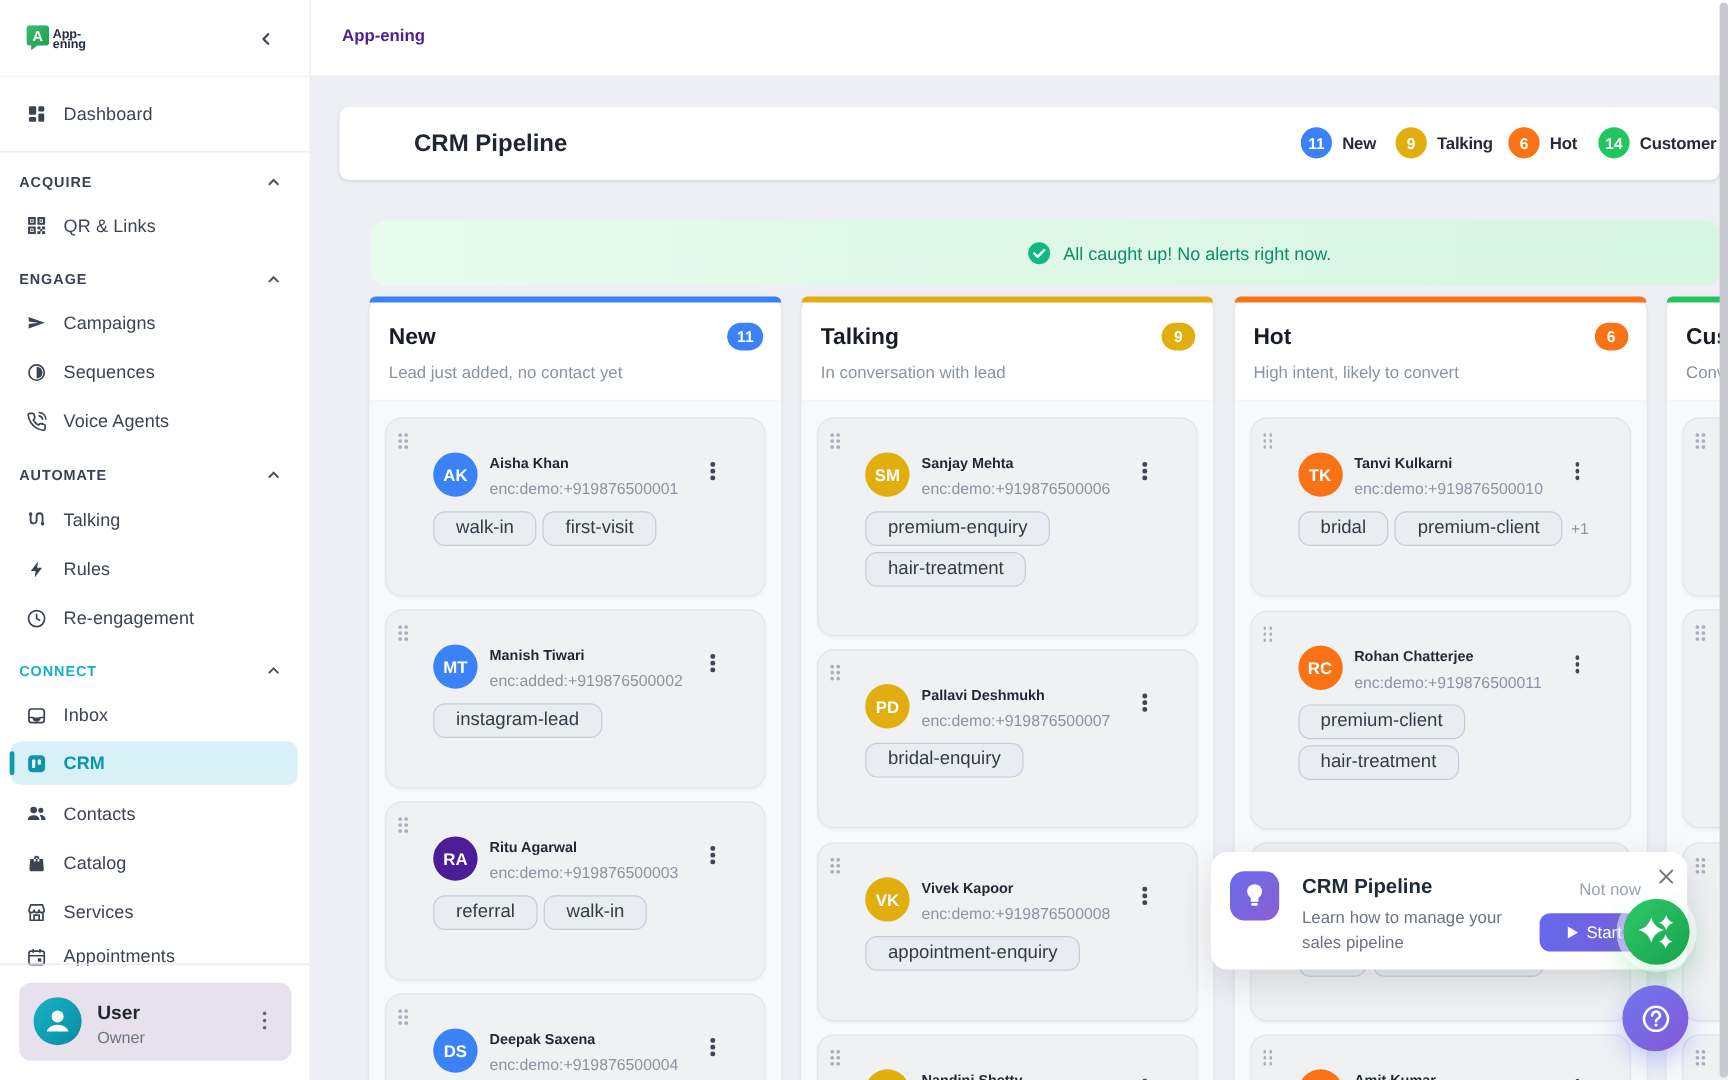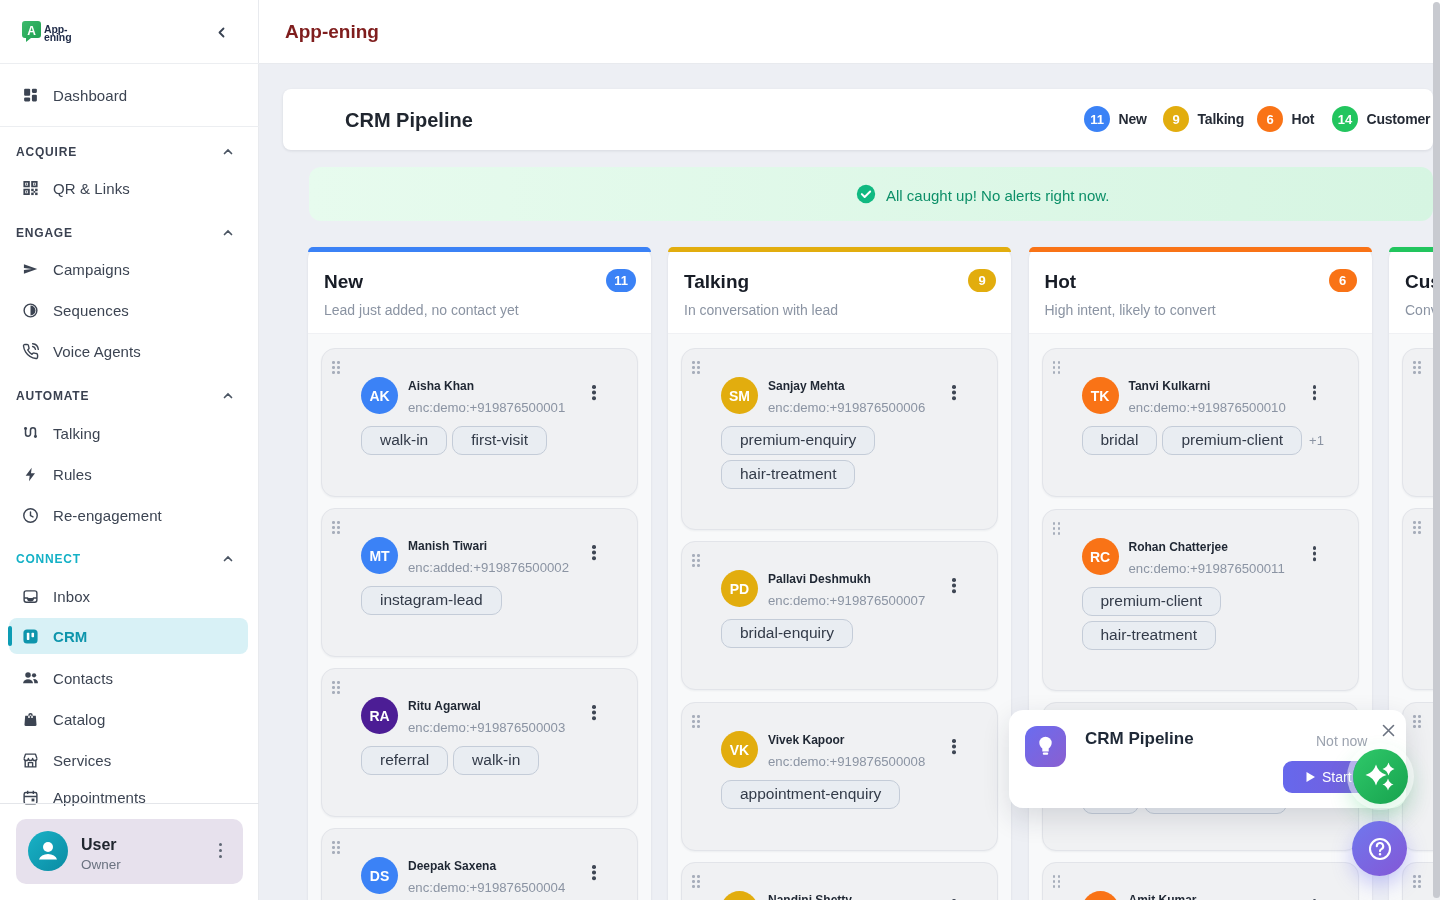--- a/index.html
+++ b/index.html
@@ -11,31 +11,31 @@
 #sidebar { position:absolute; left:0; top:0; width:259px; height:900px; background:#fff; border-right:1px solid #e8eaee; z-index:20; }
 .sb-item { position:absolute; left:0; width:259px; height:36px; display:flex; align-items:center; }
 .sb-item .ic { position:absolute; left:22px; width:17px; height:17px; display:flex; align-items:center; justify-content:center; }
 .sb-item .tx { position:absolute; left:53px; font-size:15px; color:#3c4452; letter-spacing:.1px; }
 .sb-label { position:absolute; left:16px; font-size:12px; font-weight:700; letter-spacing:.8px; color:#3a4150; }
 .sb-chev { position:absolute; left:222px; width:12px; height:12px; }
 .divider { position:absolute; left:0; width:259px; border-top:1px solid #eceef1; }
 
 
 #topbar { position:absolute; left:259px; top:0; width:1181px; height:64px; background:#fff; border-bottom:1px solid #e8eaee; z-index:10; }
-#topbar h1 { position:absolute; left:26px; top:21px; font-size:19px; font-weight:700; color:#7f1d1d; }
+#topbar h1 { position:absolute; left:26px; top:21px; font-size:14px; font-weight:700; color:#4c1d95; }
 
 
 #hdrcard { position:absolute; left:283px; top:89px; width:1150px; height:61px; background:#fff; border-radius:8px; box-shadow:0 1px 3px rgba(20,30,50,.10); z-index:5; }
 #hdrcard h2 { position:absolute; left:62px; top:20px; font-size:20px; font-weight:700; color:#20262f; }
 .hbadge { position:absolute; top:17px; display:flex; align-items:center; }
 .hbadge .c { width:26px; height:26px; border-radius:13px; color:#fff; font-size:13px; font-weight:700; display:flex; align-items:center; justify-content:center; }
 .hbadge .l { margin-left:8.5px; font-size:14px; font-weight:700; color:#252b36; letter-spacing:-.2px; }
 
 
-#alert { position:absolute; left:309px; top:167px; width:1124px; height:54px; border-radius:12px; background:linear-gradient(90deg,#e7fbee,#d6f5e2); z-index:4; }
+#alert { position:absolute; left:309px; top:184px; width:1124px; height:54px; border-radius:12px; background:linear-gradient(90deg,#e7fbee,#d6f5e2); z-index:4; }
 
 
 .col { position:absolute; top:247px; width:343px; height:680px; background:#fff; border-radius:12px; box-shadow:0 1px 3px rgba(20,30,50,.08); }
 .col .strip { position:absolute; left:0; top:0; width:100%; height:5px; border-radius:12px 12px 0 0; }
 .col .ttl { position:absolute; left:16px; top:24px; font-size:19px; font-weight:700; color:#171c26; }
 .col .cnt { position:absolute; right:15px; top:22px; min-width:28px; height:23px; padding:0 8px; border-radius:12px; color:#fff; font-size:13px; font-weight:700; display:flex; align-items:center; justify-content:center; }
 .col .sub { position:absolute; left:16px; top:55px; font-size:14px; color:#8a93a2; }
 .col .body { position:absolute; left:0; top:86px; width:100%; bottom:0; background:#f8f9fa; border-top:1px solid #f0f1f4; border-radius:0 0 12px 12px; }
 
 
@@ -458,20 +458,21 @@
   </div>
 </div>
 <div id="popup">
   <div class="abs" style="left:16px;top:16px;width:41px;height:41px;border-radius:12px;background:linear-gradient(135deg,#6a6cf0,#8a5fd0);"></div>
   <svg class="abs" style="left:27px;top:25px" width="19" height="23" viewBox="0 0 19 23" fill="#fff">
       <circle cx="9.5" cy="8" r="6.2"></circle>
       <rect x="6.3" y="12" width="6.4" height="4.5"></rect>
       <rect x="6.8" y="17.5" width="5.4" height="2.2" rx="1"></rect>
     </svg>
   <div class="abs" style="left:76px;top:19px;font-size:17px;font-weight:700;color:#1f2937;">CRM Pipeline</div>
+  <div class="abs" style="left:76px;top:44px;font-size:14px;color:#6b7280;line-height:20.5px;">Learn how to manage your<br>sales pipeline</div>
   <div class="abs" style="left:307px;top:23px;font-size:14px;color:#9ca3af;">Not now</div>
   <div class="abs" style="left:274px;top:51px;width:112px;height:32px;border-radius:9px;background:linear-gradient(90deg,#6668ec,#7d5bd6);"></div>
   <svg class="abs" style="left:296px;top:61px" width="11" height="12" viewBox="0 0 11 12" fill="#fff">
       <path d="M1.5 1 L10 6 L1.5 11 Z"></path>
     </svg>
   <div class="abs" style="left:313px;top:59px;font-size:14px;color:#fff;">Start Tour</div>
   <svg class="abs" style="left:373px;top:14px" width="13" height="13" viewBox="0 0 13 13" stroke="#6b7280" stroke-width="1.6" stroke-linecap="round">
       <path d="M1.5 1.5 L11.5 11.5 M11.5 1.5 L1.5 11.5"></path>
     </svg>
 </div>

